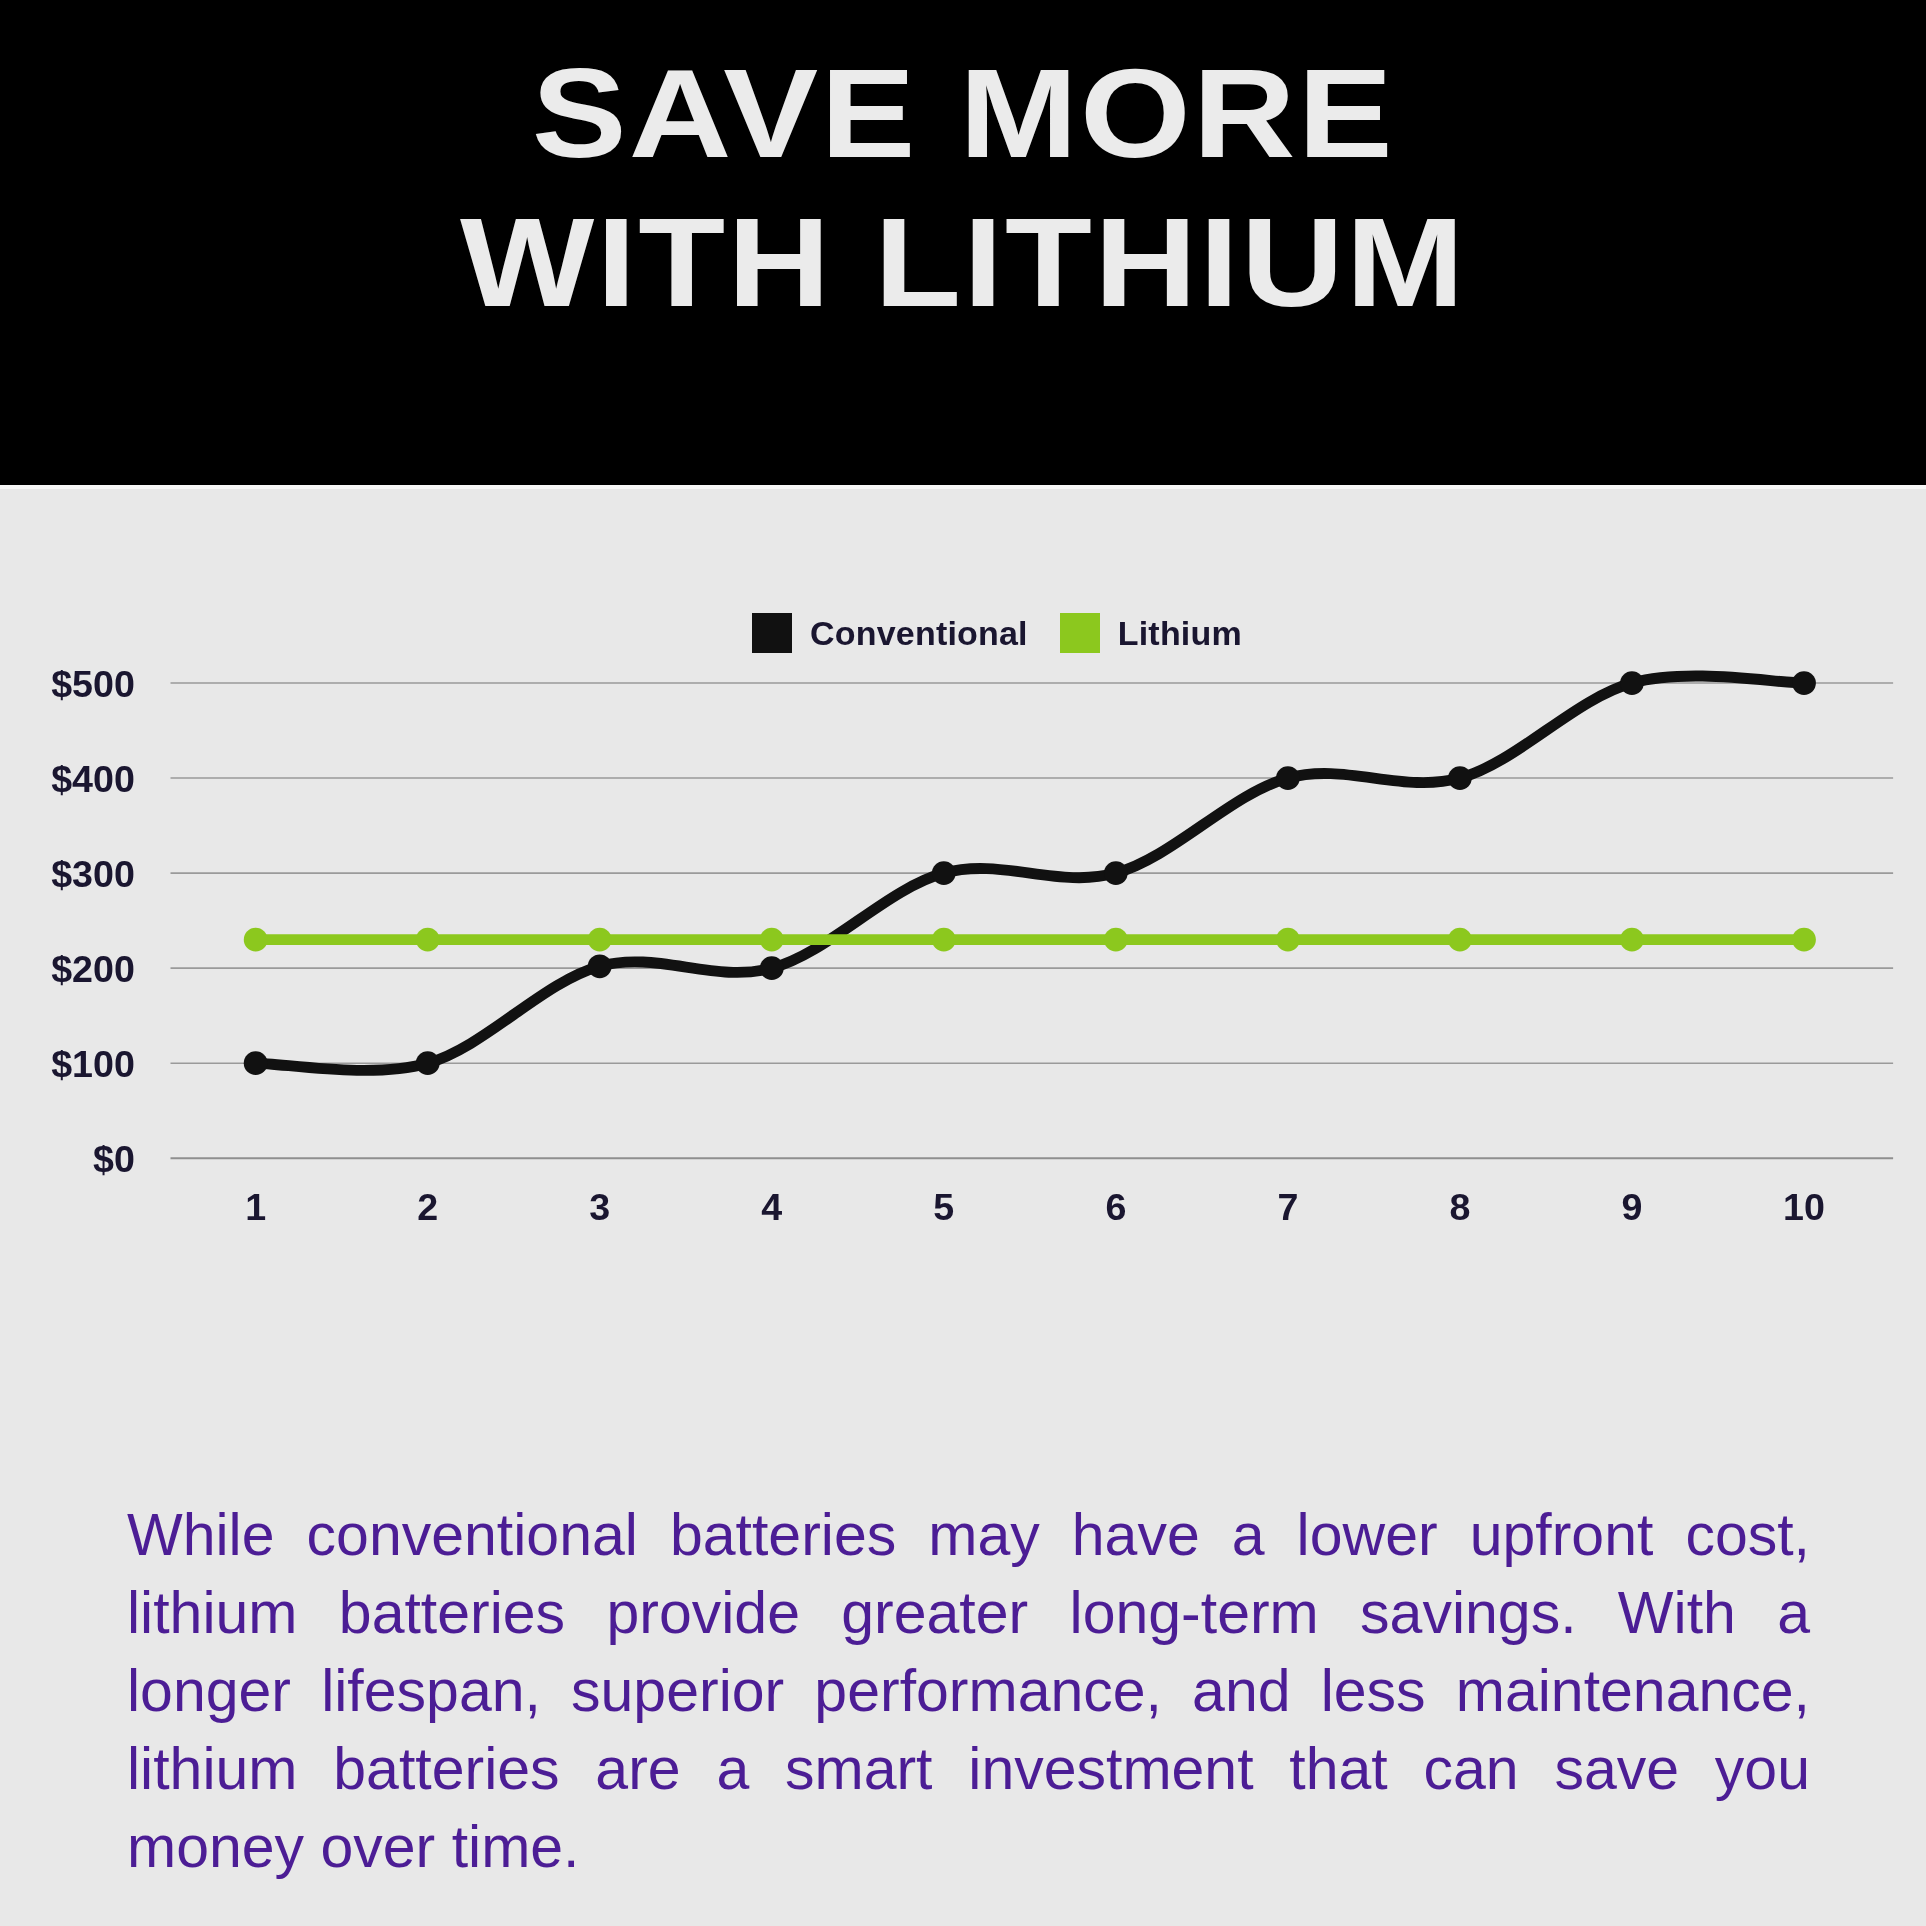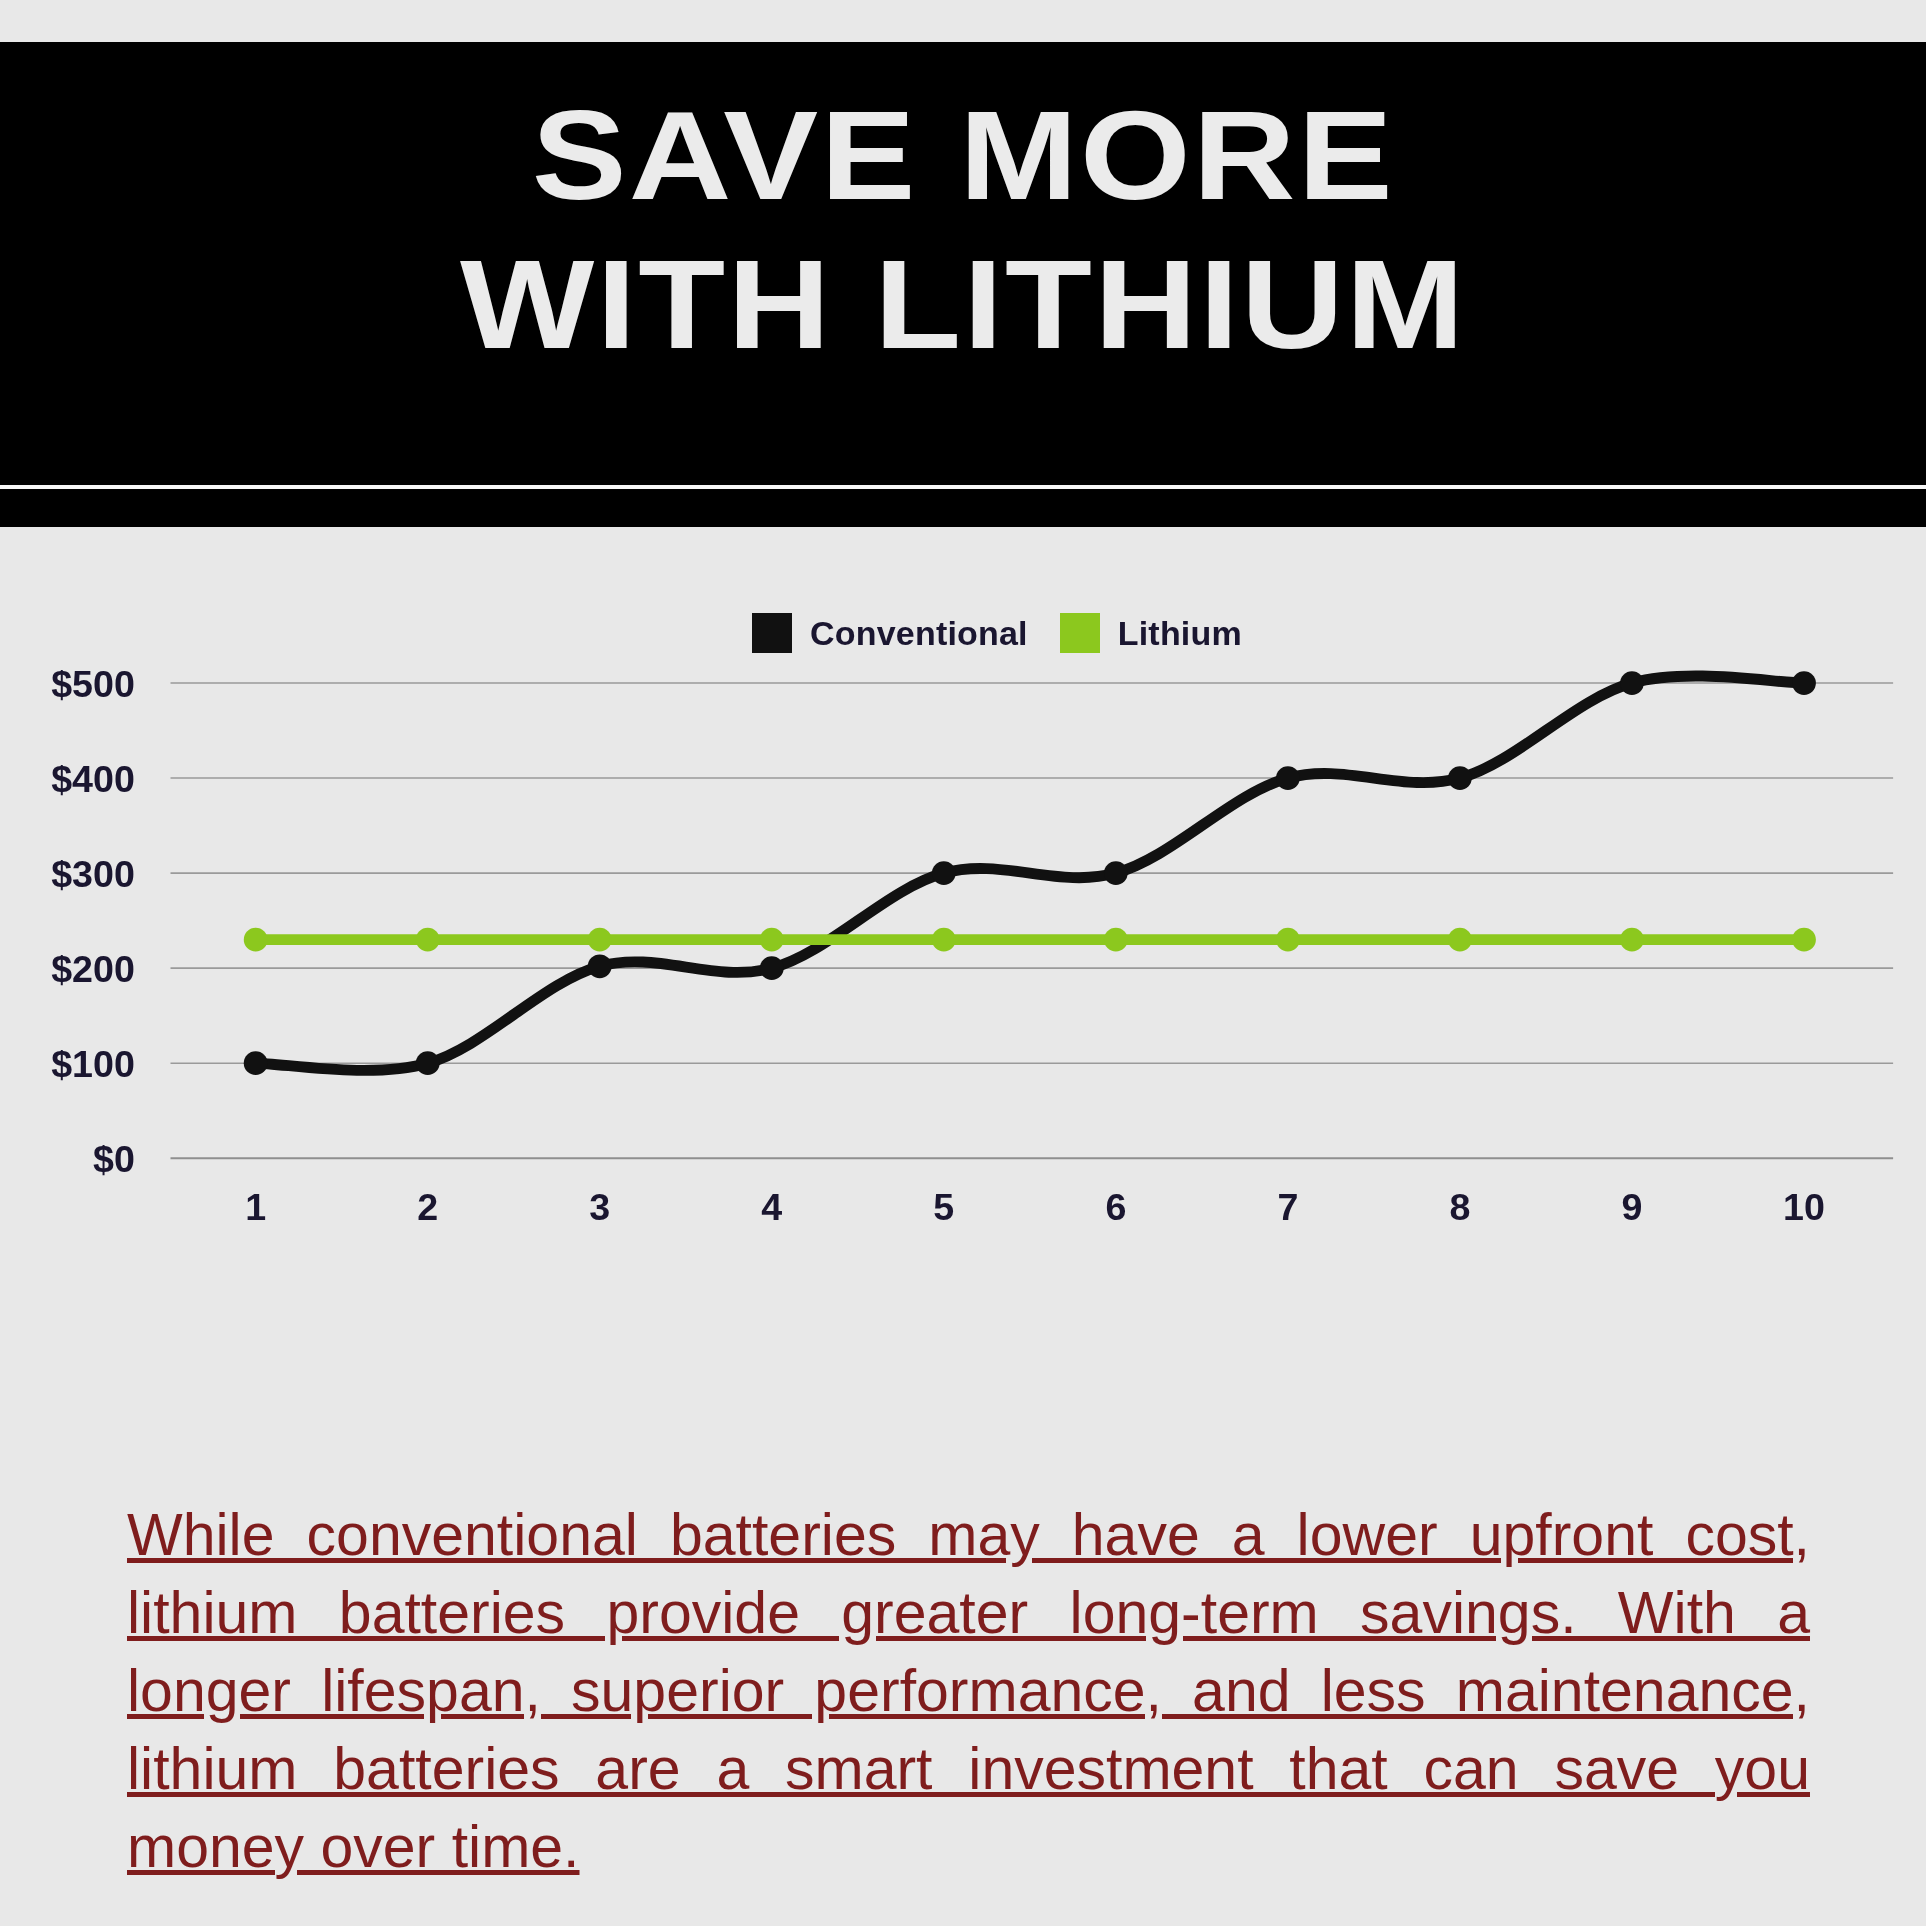--- a/index.html
+++ b/index.html
@@ -123,34 +123,33 @@
     stroke: #8f8f8f;
     stroke-width: 2.2;
   }
 
   
   #body-copy {
     position: absolute;
     left: 127px;
     top: 1438px;
     width: 1683px;
-    color: #7f1d1d;
+    color: #4c1d95;
     font-family: "Liberation Sans Narrow", "Liberation Sans", sans-serif;
     font-weight: 400;
     font-size: 59px;
     line-height: 1.32;
     text-align: justify;
     transform: scaleX(1.0);
-    text-decoration: underline;
   }
 </style>
 </head>
 <body>
 
-<div id="header-band" style="background: rgb(0, 0, 0); margin-top: 42px;">
+<div id="header-band" style="background: rgb(0, 0, 0);">
   <div class="title-line" id="title-line-1" style="color: rgb(235, 235, 235);">SAVE MORE</div>
   <div class="title-line" id="title-line-2" style="color: rgb(235, 235, 235);">WITH LITHIUM</div>
 </div>
 <div id="header-divider"></div>
 
 <div id="chart-section">
 
   <div id="legend">
     <div class="legend-item">
       <span class="legend-swatch" id="legend-swatch-0" style="background: rgb(17, 17, 17);"></span>

